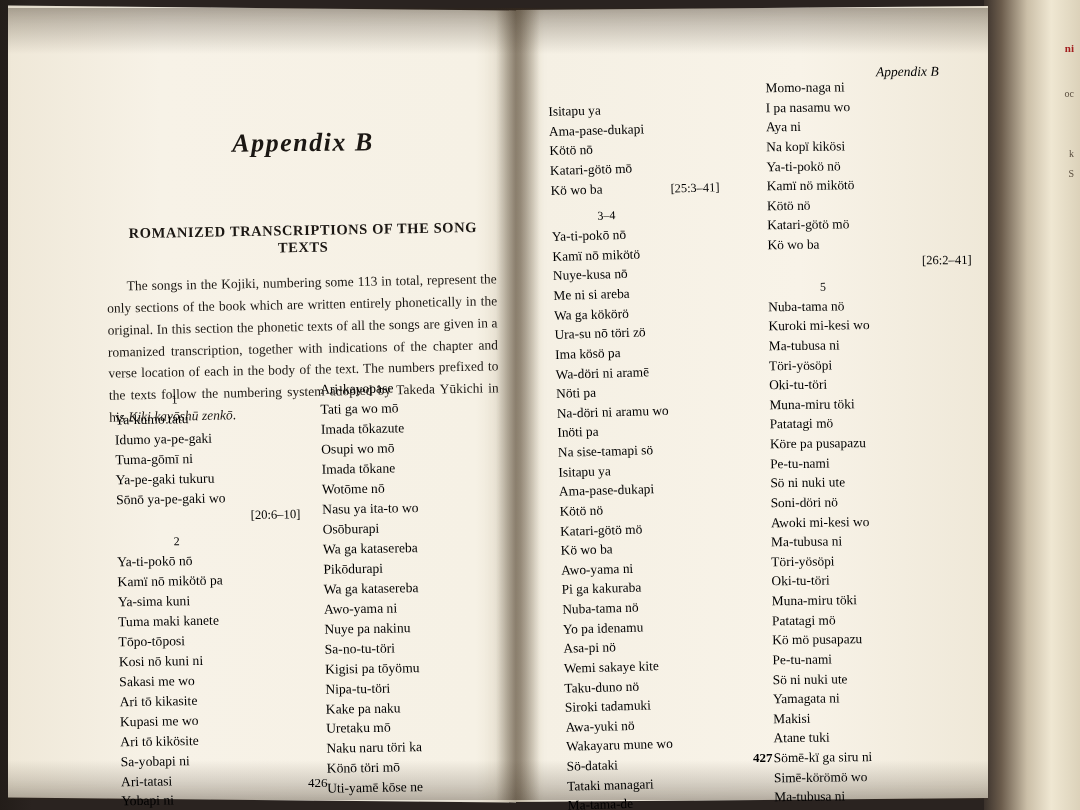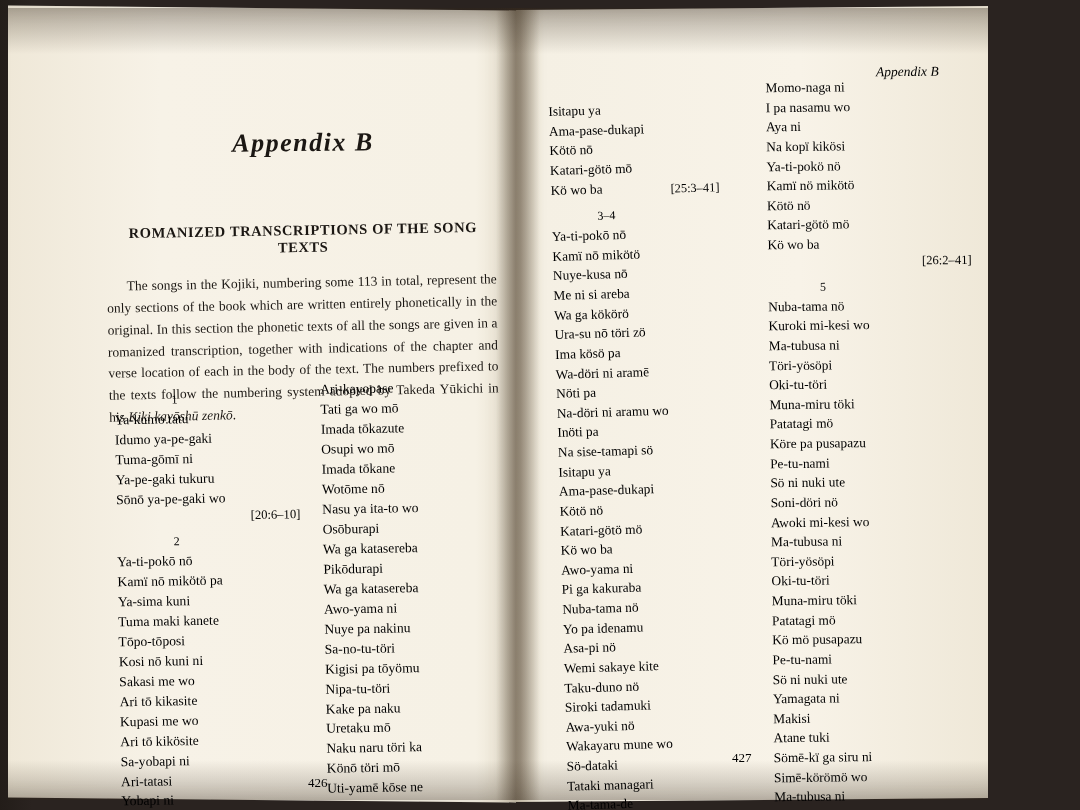--- a/index.html
+++ b/index.html
@@ -179,22 +179,23 @@
     position: absolute;
     font-family: "Liberation Serif", serif;
     font-size: 13px;
   }
   .folio-left {
     left: 300px;
     top: 755px;
     margin-top: 12px;
   }
   .folio-right {
-    left: 724px;
+    left: 745px;
     top: 742px;
+    font-weight: bold;
   }
 
   
   .running-head {
     position: absolute;
     left: 868px;
     top: 56px;
     font-family: "Liberation Serif", serif;
     font-style: italic;
     font-size: 13.5px;
@@ -214,20 +215,26 @@
   .line.rt { font-size: 13.4px; line-height: 1.465; }
 
   .num-c { width: 110px; text-align: center; }
 </style>
 </head>
 <body>
 
 <div id="page">
   <div class="desk"></div>
 
+  <div class="right-book">
+    <div class="right-book-text rb1">ni</div>
+    <div class="right-book-text rb2">oc</div>
+    <div class="right-book-text rb3">k</div>
+    <div class="right-book-text rb4">S</div>
+  </div>
 
   <div class="book">
     <div class="leaf left"></div>
     <div class="leaf right"></div>
     <div class="gutter"></div>
     <div class="page-top-shadow"></div>
     <div class="page-bottom-shadow"></div>
 
     <div class="content-left">
       <h1 class="app-title">Appendix  B</h1>

